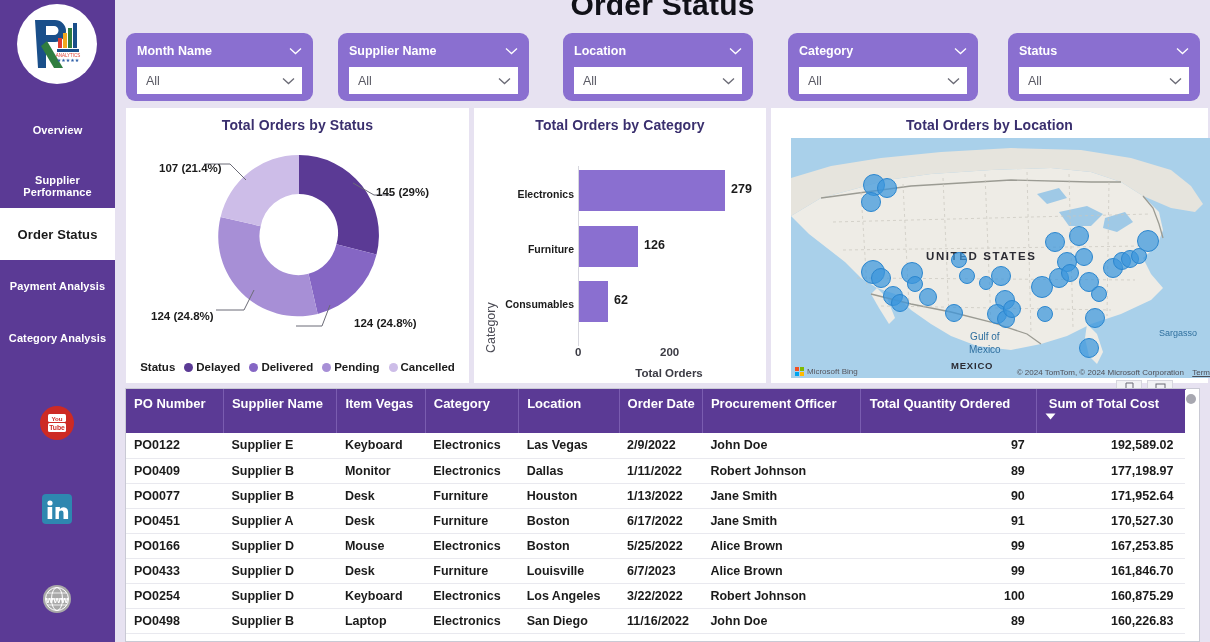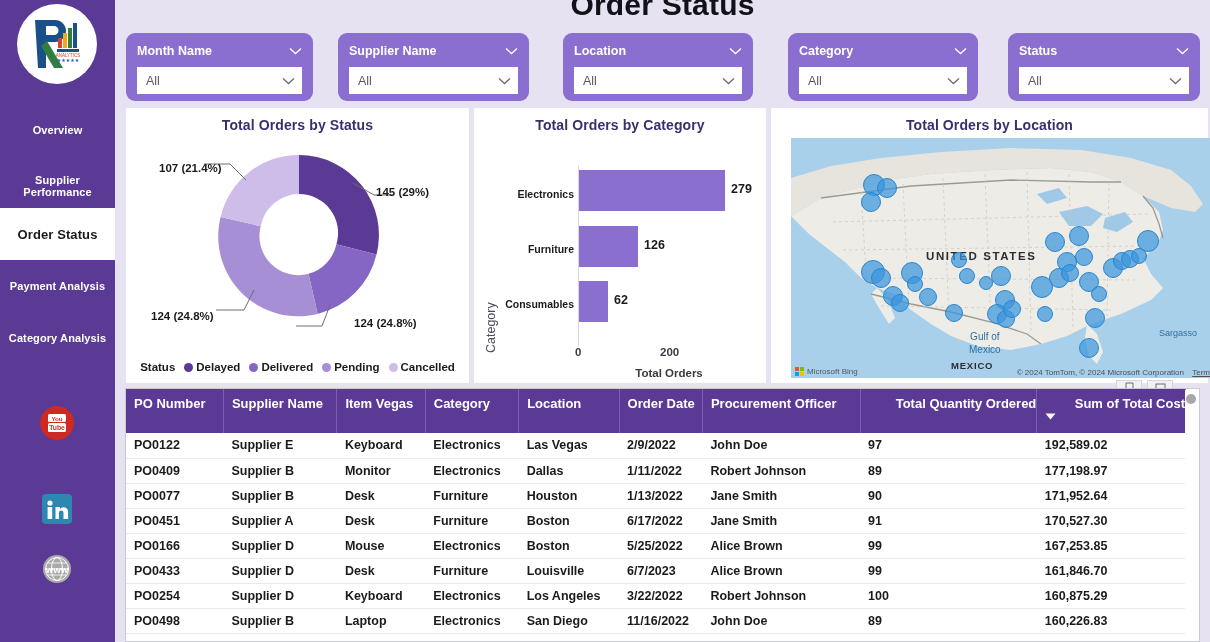--- a/index.html
+++ b/index.html
@@ -150,28 +150,28 @@
     border: 1px solid #c9c9d4; overflow: hidden;
   }
   table { border-collapse: collapse; width: 1060px; table-layout: fixed; }
   thead th {
     background: #5b3a95; color: #ffffff;
     font-size: 13px; font-weight: bold;
     text-align: left; padding: 7px 6px 7px 8px;
     vertical-align: top; height: 44px;
     border-right: 1px solid #7a5cb0;
   }
-  thead th.num { text-align: right; padding-right: 0; }
+  thead th.num { text-align: right; padding-right: 26px; }
   tbody td {
     font-size: 12.5px; font-weight: bold; color: #1b1b1b;
     padding: 5px 6px 5px 8px; height: 25px;
     border-bottom: 1px solid #e9e9ef;
     white-space: nowrap; overflow: hidden;
   }
-  tbody td.num { padding-right: 12px; }
+  tbody td.num { text-align: right; padding-right: 12px; }
   .sort-caret { display: block; margin-top: 2px; }
   .tbl-scroll {
     position: absolute; right: 1px; top: 1px; width: 13px; height: 252px;
     background: #ffffff;
   }
   .tbl-thumb {
     position: absolute; right: 2px; top: 4px;
     width: 10px; height: 10px; border-radius: 50%; background: #a7a7b0;
   }
 </style>
@@ -223,21 +223,21 @@
       </svg>
     </div>
     <div class="social" style="top:490px">
       <svg viewBox="0 0 38 38">
           <rect x="4" y="4" width="30" height="30" rx="4" fill="#2e87b0"></rect>
         <circle cx="12" cy="13" r="2.6" fill="#ffffff"></circle>
         <rect x="9.6" y="17" width="4.6" height="12" fill="#ffffff"></rect>
         <path d="M17.5 17 h4.4 v2 a4.6 4.6 0 0 1 8.2 3 v7 h-4.6 v-6.2 a2.3 2.3 0 0 0 -4.6 0 V29 h-3.4 z" fill="#ffffff"></path>
       </svg>
     </div>
-    <div class="social" style="top:550px">
+    <div class="social" style="top:580px">
       <svg viewBox="0 0 38 38">
           <circle cx="19" cy="19" r="14" fill="#a9a9a9"></circle>
         <circle cx="19" cy="19" r="11.5" fill="none" stroke="#ffffff" stroke-width="1"></circle>
         <ellipse cx="19" cy="19" rx="5.5" ry="11.5" fill="none" stroke="#ffffff" stroke-width="1"></ellipse>
         <line x1="7.5" y1="19" x2="30.5" y2="19" stroke="#ffffff" stroke-width="1"></line>
         <line x1="9.4" y1="13" x2="28.6" y2="13" stroke="#ffffff" stroke-width=".8"></line>
         <line x1="9.4" y1="25" x2="28.6" y2="25" stroke="#ffffff" stroke-width=".8"></line>
         <text x="19" y="23" font-size="8" fill="#ffffff" text-anchor="middle" font-weight="bold" font-family="Liberation Sans, sans-serif">WWW</text>
       </svg>
     </div>

